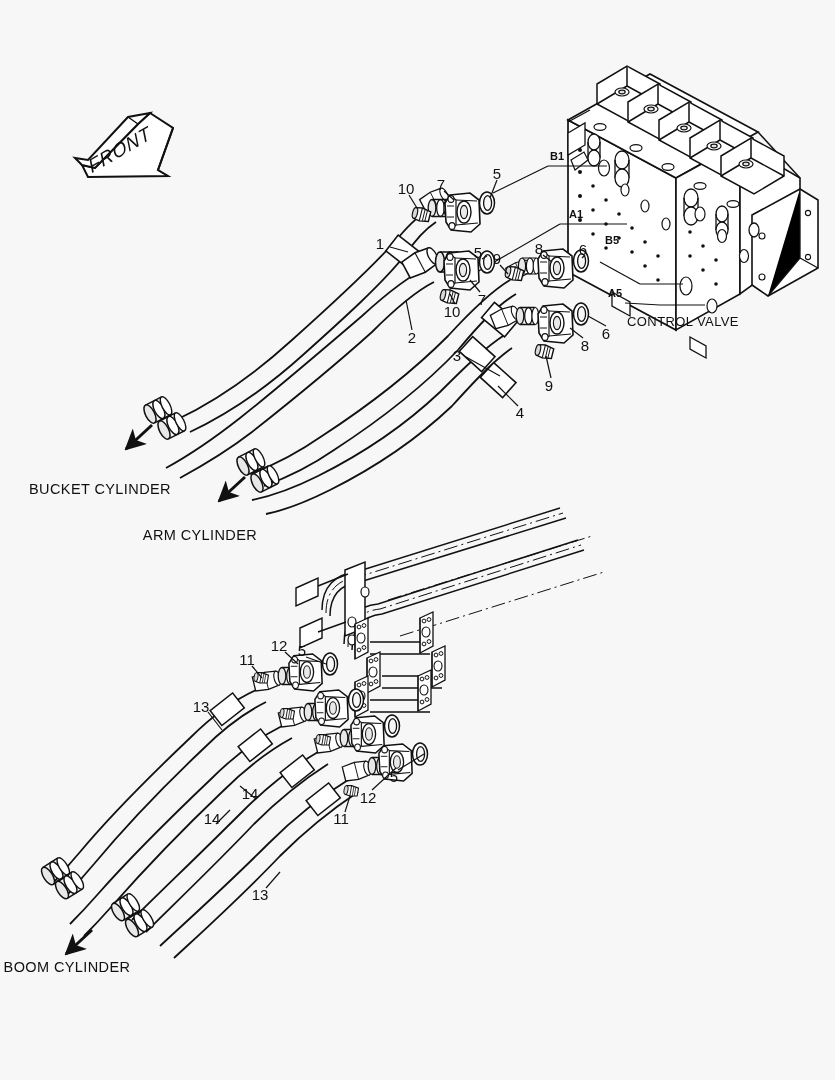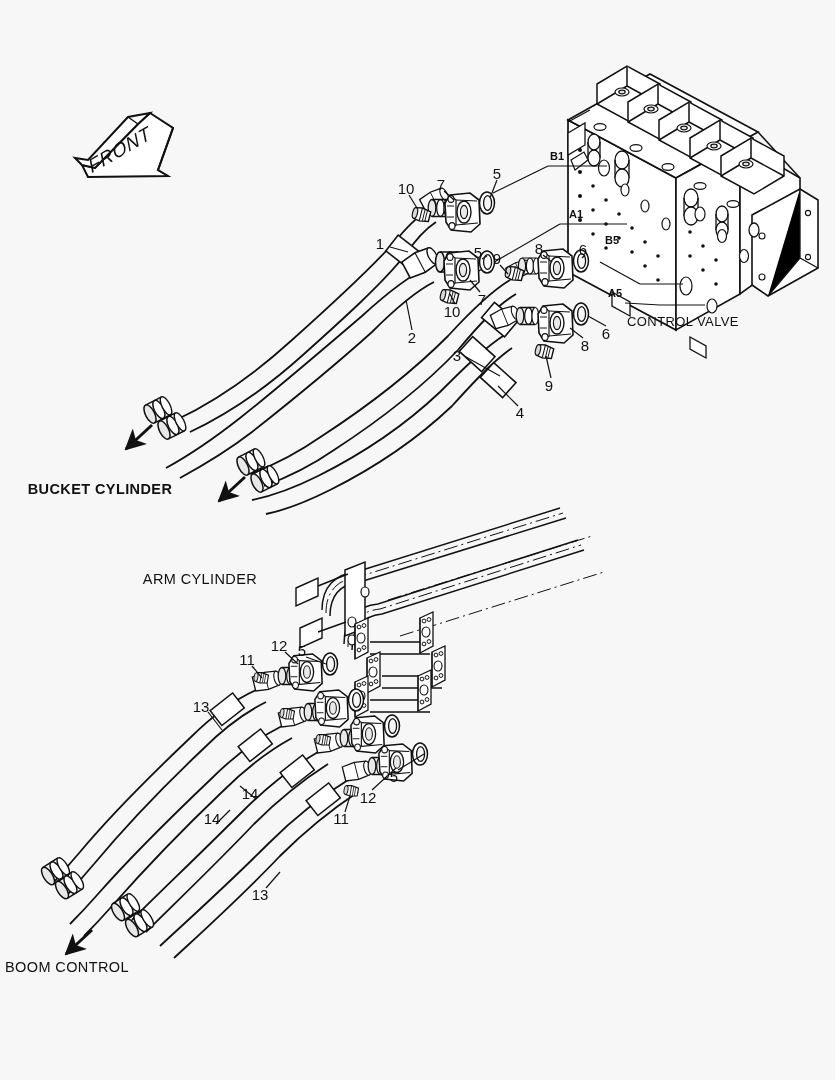--- a/index.html
+++ b/index.html
@@ -541,19 +541,19 @@
       <div class="lbl callout" style="left: 368px; top: 797px; transform: translate(-50%, -50%);">12</div>
       <div class="lbl callout" style="left: 201px; top: 706px; transform: translate(-50%, -50%);">13</div>
       <div class="lbl callout" style="left: 260px; top: 894px; transform: translate(-50%, -50%);">13</div>
       <div class="lbl callout" style="left: 250px; top: 793px; transform: translate(-50%, -50%);">14</div>
       <div class="lbl callout" style="left: 212px; top: 818px; transform: translate(-50%, -50%);">14</div>
       <div class="lbl port" style="left: 557px; top: 156px; transform: translate(-50%, -50%);">B1</div>
       <div class="lbl port" style="left: 576px; top: 214px; transform: translate(-50%, -50%);">A1</div>
       <div class="lbl port" style="left: 612px; top: 240px; transform: translate(-50%, -50%);">B5</div>
       <div class="lbl port" style="left: 615px; top: 293px; transform: translate(-50%, -50%);">A5</div>
       <div class="lbl cap-lg" style="left: 683px; top: 321px; transform: translate(-50%, -50%);">CONTROL VALVE</div>
-      <div class="lbl cap" style="left: 100px; top: 489px; transform: translate(-50%, -50%); font-weight: bold;">BUCKET CYLINDER</div>
-      <div class="lbl cap" style="left: 200px; top: 535px; transform: translate(-50%, -50%); margin-top: 44px;">ARM CYLINDER</div>
-      <div class="lbl cap" style="left: 67px; top: 967px; transform: translate(-50%, -50%);">BOOM CONTROL</div>
+      <div class="lbl cap" style="left: 100px; top: 489px; transform: translate(-50%, -50%);">BUCKET CYLINDER</div>
+      <div class="lbl cap" style="left: 200px; top: 535px; transform: translate(-50%, -50%);">ARM CYLINDER</div>
+      <div class="lbl cap" style="left: 67px; top: 967px; transform: translate(-50%, -50%);">BOOM CYLINDER</div>
       <div class="lbl " style="left: 120px; top: 150px; transform: translate(-50%, -50%) rotate(-30deg) skewX(-8deg); font-size: 19px; font-style: italic; letter-spacing: 1px;">FRONT</div>
     </div>
 
 </div>
 
 </body></html>

